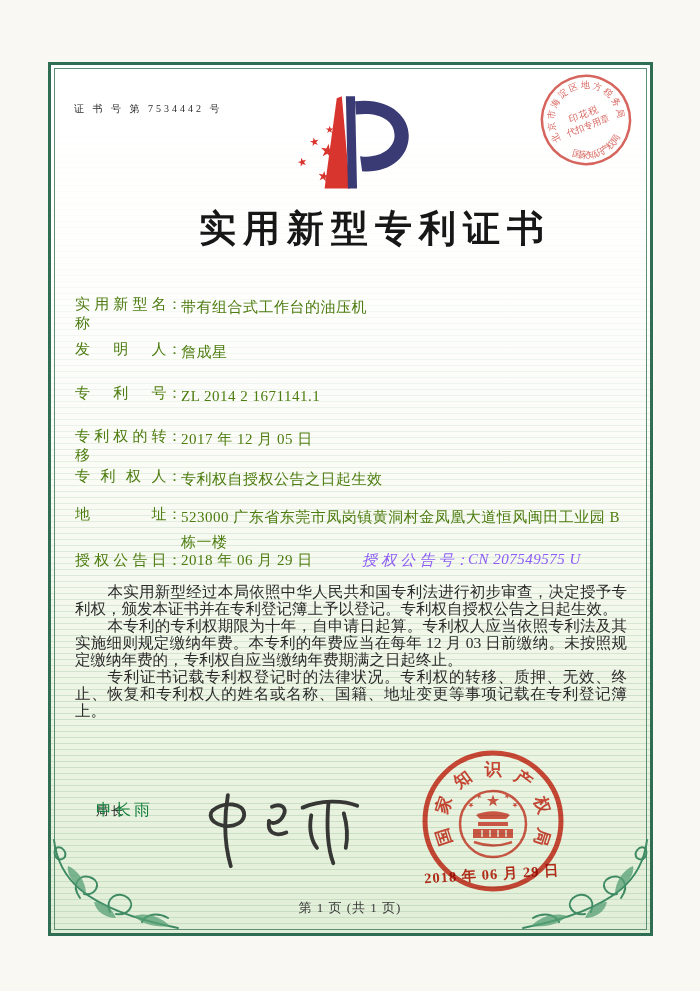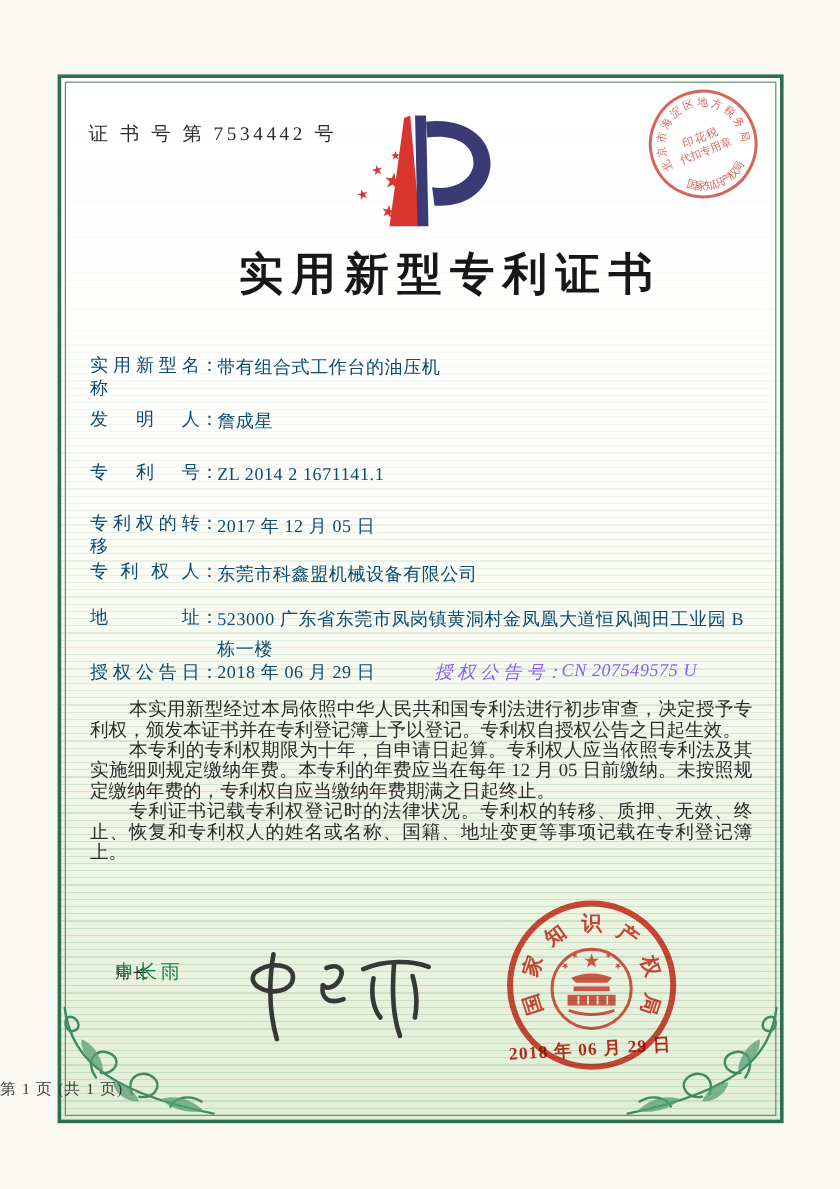--- a/index.html
+++ b/index.html
@@ -21,30 +21,30 @@
       repeating-linear-gradient(180deg,rgba(124,178,136,.28) 0px,rgba(124,178,136,.28) 1px,rgba(255,255,255,0) 1px,rgba(255,255,255,0) 6px),
       linear-gradient(180deg,#fdfdf9 0%,#f8faf1 45%,#ecf4e2 78%,#e1eed7 100%);
   }
   .frame-inner{
     position:absolute;left:54px;top:68px;width:593px;height:862px;
     border:1px solid #5d8f74;box-sizing:border-box;
   }
   
   .cert-no{
     position:absolute;left:74px;top:102px;
-    font-size:16px;letter-spacing:3px;color:#2d2d2d;
+    font-size:10px;letter-spacing:3px;color:#2d2d2d;
   }
   .logo{position:absolute;left:283px;top:94px;width:142px;height:104px;}
   .title{
     position:absolute;left:0;top:204px;width:700px;
     text-align:center;font-size:37px;font-weight:bold;
     letter-spacing:7px;color:#171717;padding-left:25px;
   }
   
-  .frow{position:absolute;left:75px;font-size:15px;letter-spacing:.5px;color:#0c4a6e;}
+  .frow{position:absolute;left:75px;font-size:15px;letter-spacing:.5px;color:#4d7c0f;}
   .flabel{display:inline-block;width:92px;text-align:justify;text-align-last:justify;vertical-align:top;}
   .fcolon{display:inline-block;width:14px;vertical-align:top;}
   .fvalue{display:inline-block;width:452px;vertical-align:top;line-height:25px;}
   .frow2{position:absolute;font-size:15px;letter-spacing:.5px;color:#8b5cf6;font-style:italic;}
   
   .paras{
     position:absolute;left:75px;top:583px;width:552px;
     font-size:15.5px;line-height:17px;text-align:justify;color:#2b2b2b;
   }
   .paras p{margin:0;text-indent:2.1em;}
@@ -59,21 +59,21 @@
     font-size:14.5px;font-weight:bold;letter-spacing:1px;color:#c8301f;
     transform:rotate(-3.5deg);mix-blend-mode:multiply;
   }
   .tax-stamp{position:absolute;left:538px;top:72px;width:96px;height:96px;transform:rotate(-21deg);mix-blend-mode:multiply;opacity:.85;}
   
   .flourish{position:absolute;width:132px;height:96px;}
   .flourish.left{left:50px;top:838px;}
   .flourish.right{right:49px;top:838px;transform:scaleX(-1);}
   
   .footer{
-    position:absolute;left:0;top:899px;width:700px;
+    position:absolute;left:0;top:899px;width:700px;text-align:center;
     font-size:13px;letter-spacing:1px;color:#3a3a3a;
   }
   svg text{font-family:"Liberation Serif","DejaVu Serif",serif;}
 </style>
 </head>
 <body>
 
 <div class="page">
 
   <div class="frame-outer"></div>
@@ -134,35 +134,35 @@
   <div class="frow" style="top:340px">
     <span class="flabel">发明人</span><span class="fcolon">：</span><span class="fvalue">詹成星</span>
   </div>
   <div class="frow" style="top:384px">
     <span class="flabel">专利号</span><span class="fcolon">：</span><span class="fvalue">ZL 2014 2 1671141.1</span>
   </div>
   <div class="frow" style="top:427px">
     <span class="flabel">专利权的转移</span><span class="fcolon">：</span><span class="fvalue">2017 年 12 月 05 日</span>
   </div>
   <div class="frow" style="top:467px">
-    <span class="flabel">专利权人</span><span class="fcolon">：</span><span class="fvalue">东莞市科鑫盟机械设备有限公司</span>
+    <span class="flabel">专利权人</span><span class="fcolon">：</span><span class="fvalue">专利权自授权公告之日起生效</span>
   </div>
   <div class="frow" style="top:505px">
     <span class="flabel">地址</span><span class="fcolon">：</span><span class="fvalue">523000 广东省东莞市凤岗镇黄洞村金凤凰大道恒风闽田工业园 B 栋一楼</span>
   </div>
   <div class="frow" style="top:551px">
     <span class="flabel">授权公告日</span><span class="fcolon">：</span><span>2018 年 06 月 29 日</span>
   </div>
   <div class="frow2" style="left:362px;top:551px">
     <span class="flabel">授权公告号</span><span class="fcolon">：</span><span>CN 207549575 U</span>
   </div>
 
   <div class="paras">
     <p>本实用新型经过本局依照中华人民共和国专利法进行初步审查，决定授予专利权，颁发本证书并在专利登记簿上予以登记。专利权自授权公告之日起生效。</p>
-    <p>本专利的专利权期限为十年，自申请日起算。专利权人应当依照专利法及其实施细则规定缴纳年费。本专利的年费应当在每年 12 月 05 日前缴纳。未按照规定缴纳年费的，专利权自应当缴纳年费期满之日起终止。</p>
+    <p>本专利的专利权期限为十年，自申请日起算。专利权人应当依照专利法及其实施细则规定缴纳年费。本专利的年费应当在每年 12 月 03 日前缴纳。未按照规定缴纳年费的，专利权自应当缴纳年费期满之日起终止。</p>
     <p>专利证书记载专利权登记时的法律状况。专利权的转移、质押、无效、终止、恢复和专利权人的姓名或名称、国籍、地址变更等事项记载在专利登记簿上。</p>
   </div>
 
   <div class="sig-title">局长</div>
   <div class="sig-name">申长雨</div>
   <svg class="sig-svg" viewBox="0 0 170 96">
     <g stroke="#1f1f1f" stroke-width="4" fill="none" stroke-linecap="round" opacity="0.88">
       <path d="M28,20 C24,44 24,70 31,94"></path>
       <path d="M12,36 C24,26 45,28 45,40 C45,52 26,56 14,48 C8,43 10,38 12,36"></path>
       <path d="M74,32 C84,28 90,33 86,41 C82,49 74,51 71,47"></path>

